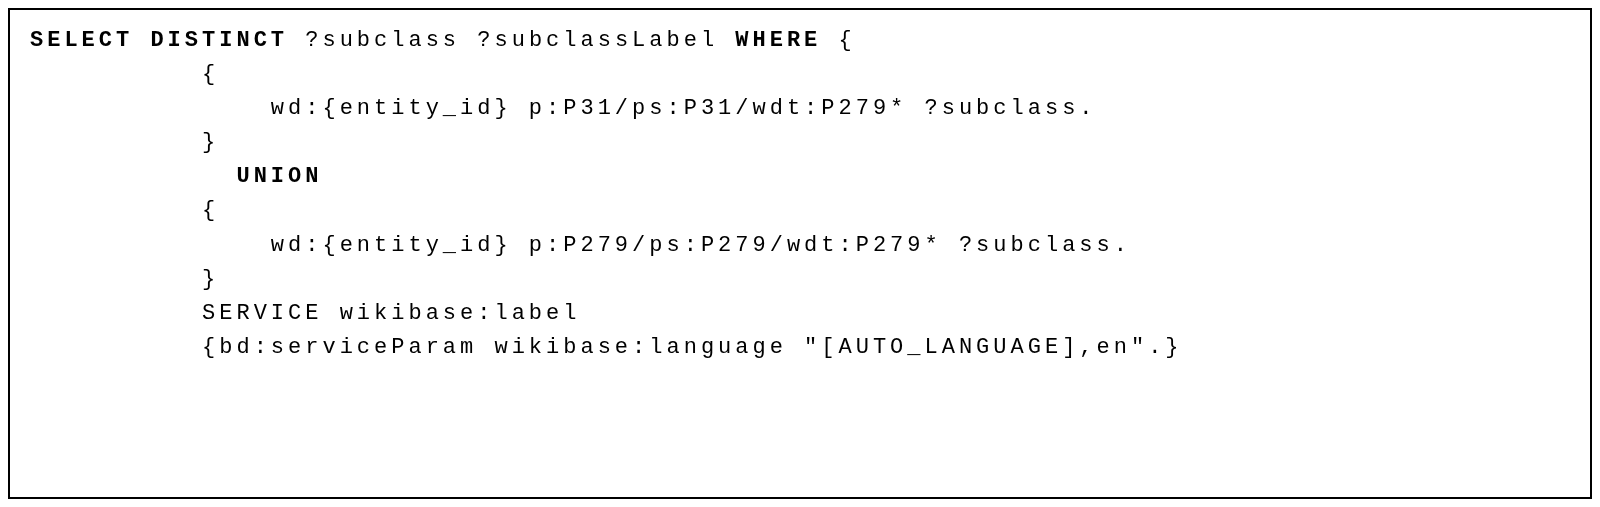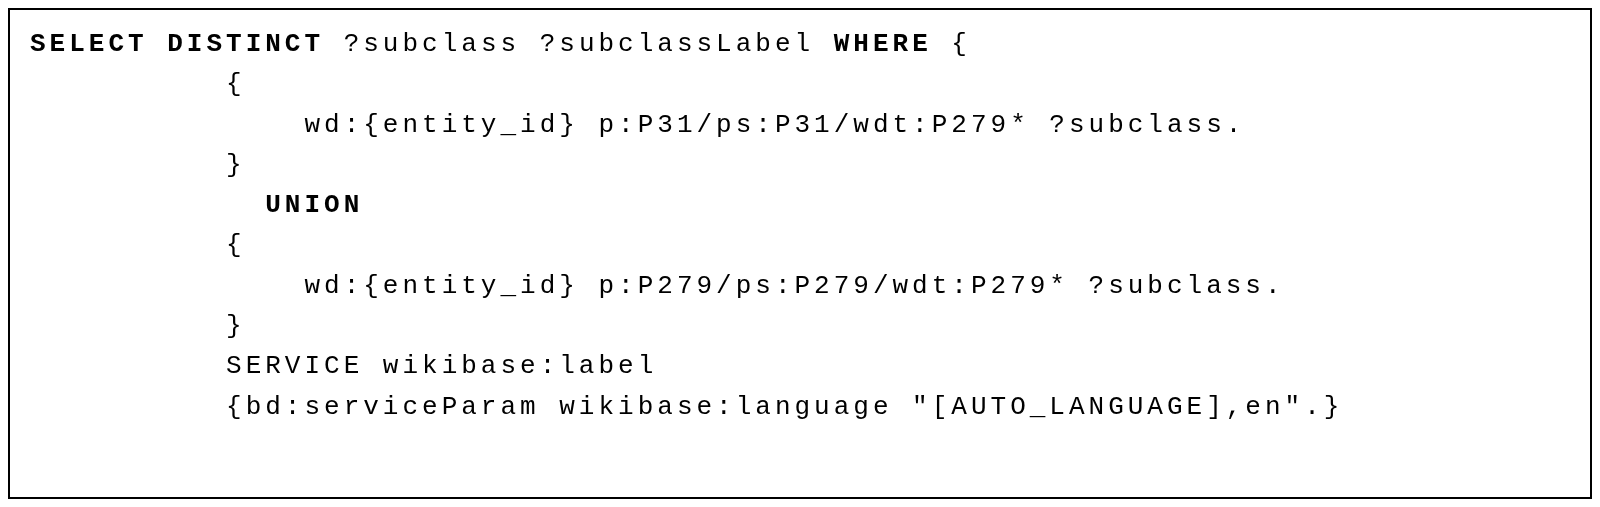--- a/index.html
+++ b/index.html
@@ -14,21 +14,21 @@
     }
     .code-box {
       border: 2px solid #000000;
       padding: 14px 20px 14px 20px;
       background: #ffffff;
       width: 1584px;
       height: 491px;
     }
     .code-content {
       font-family: "Courier New", Courier, monospace;
-      font-size: 26px;
+      font-size: 22px;
       line-height: 1.55;
       letter-spacing: 4px;
       white-space: pre;
       color: #000000;
     }
     .bold {
       font-weight: bold;
     }
   </style>
 </head>

